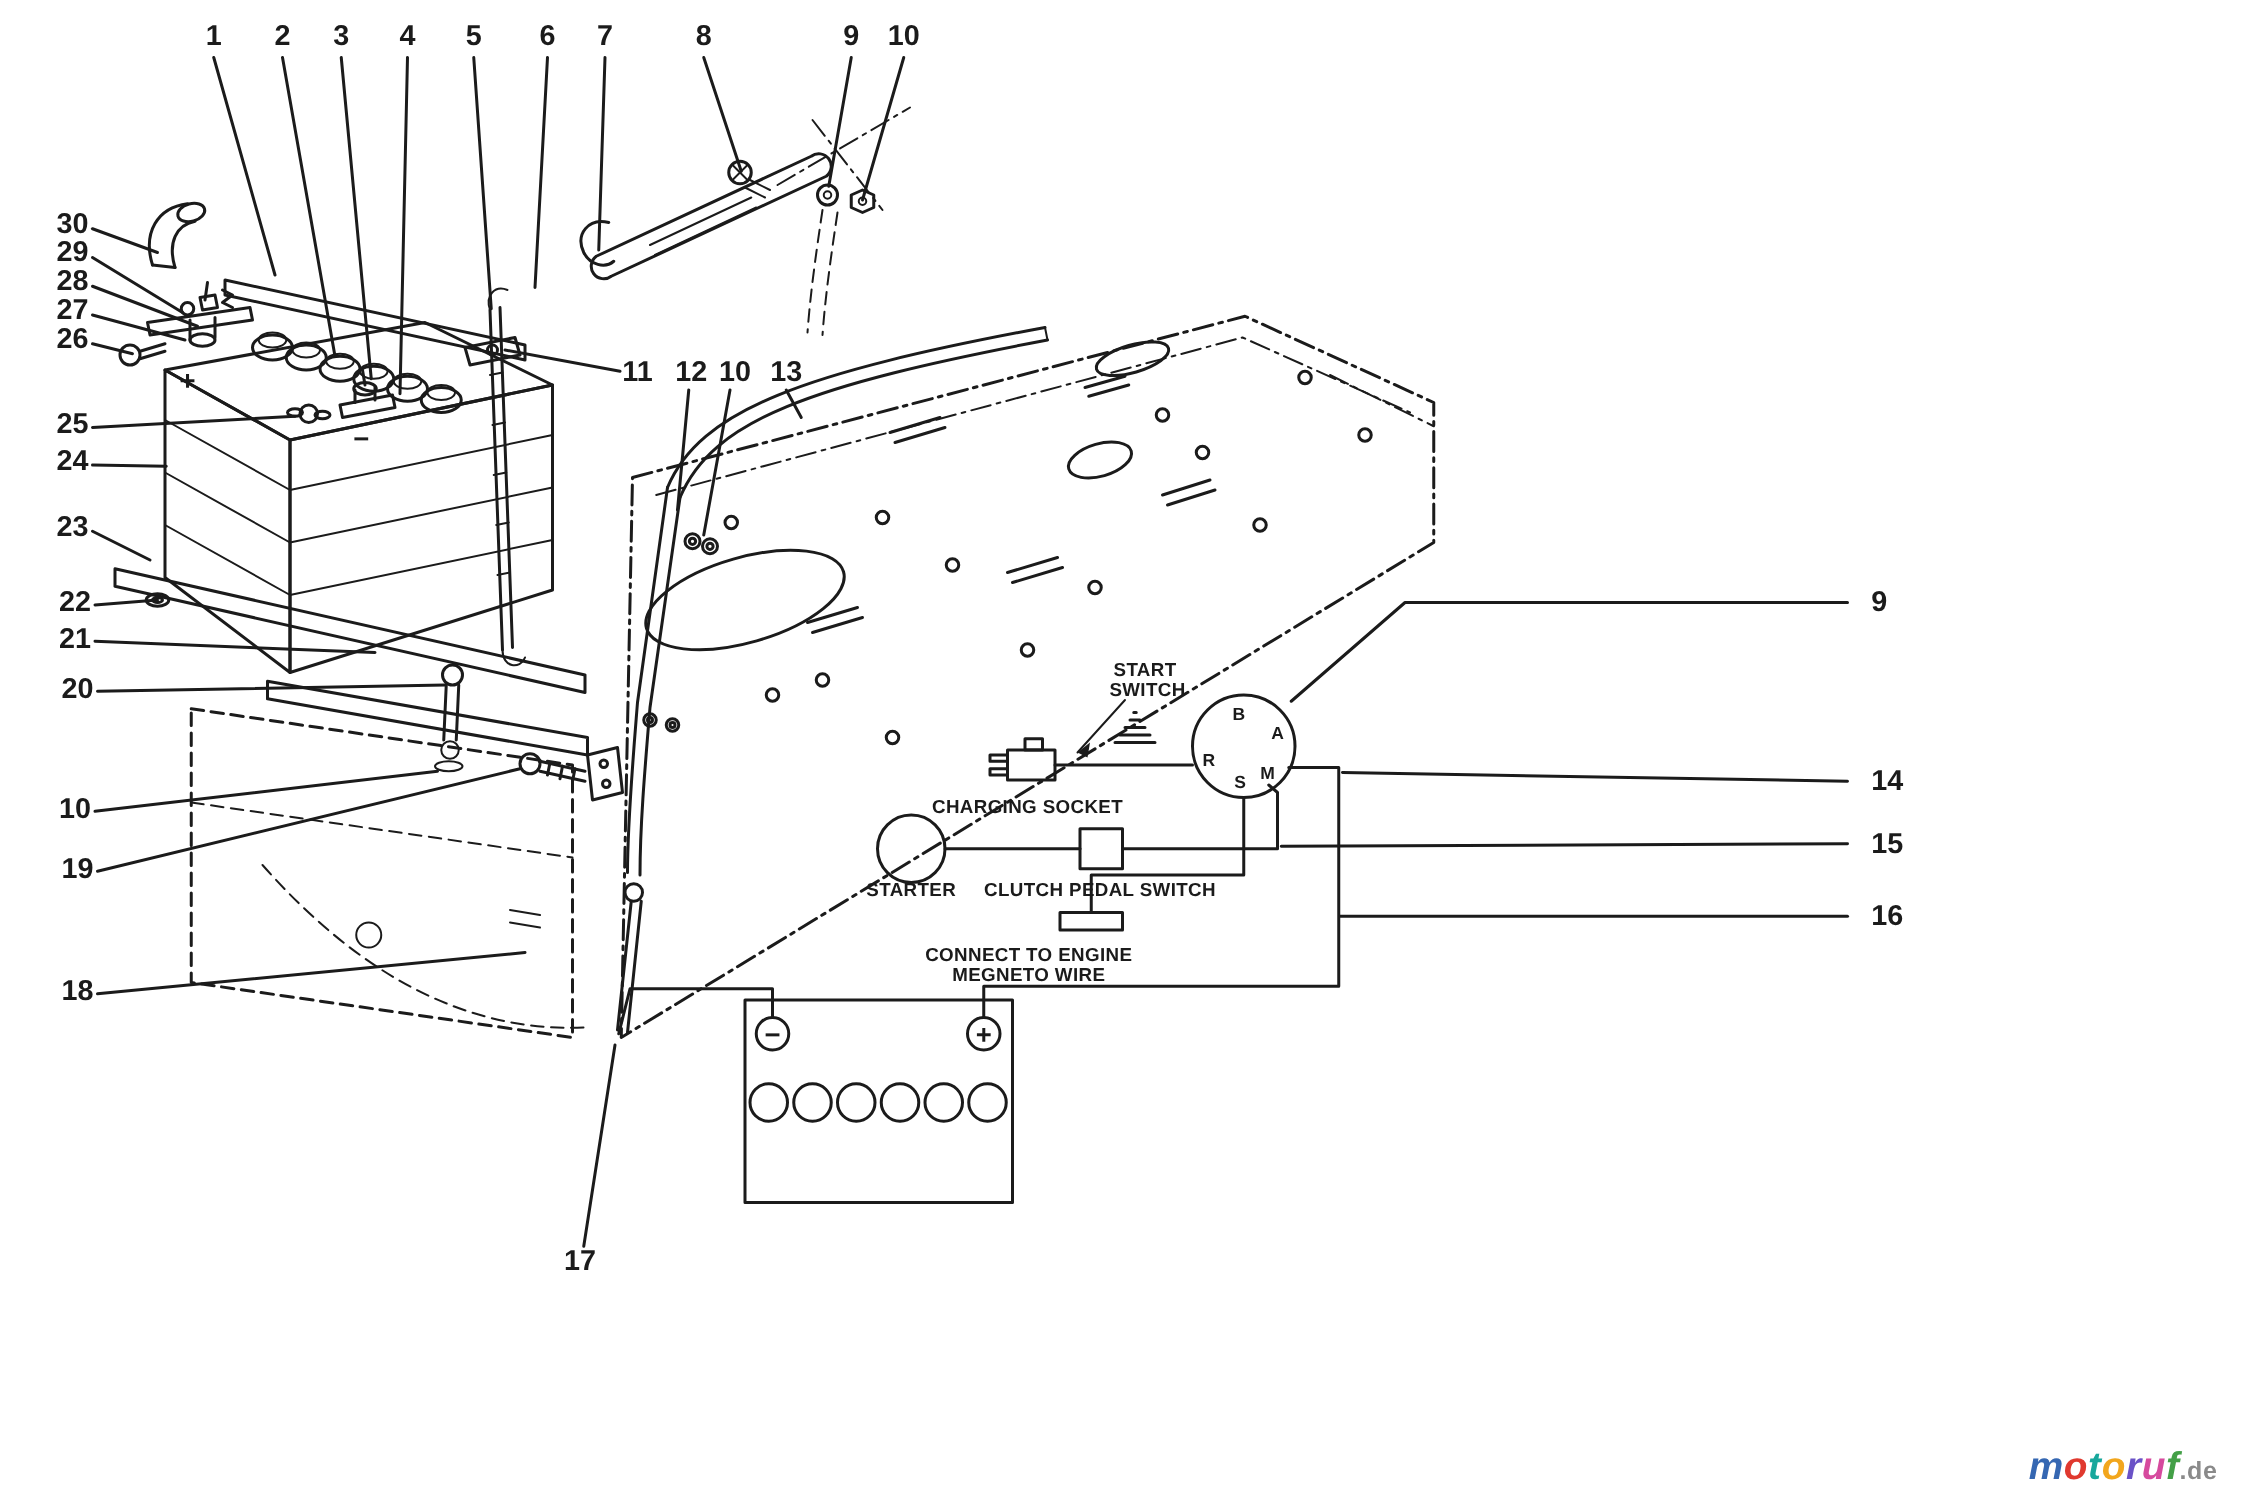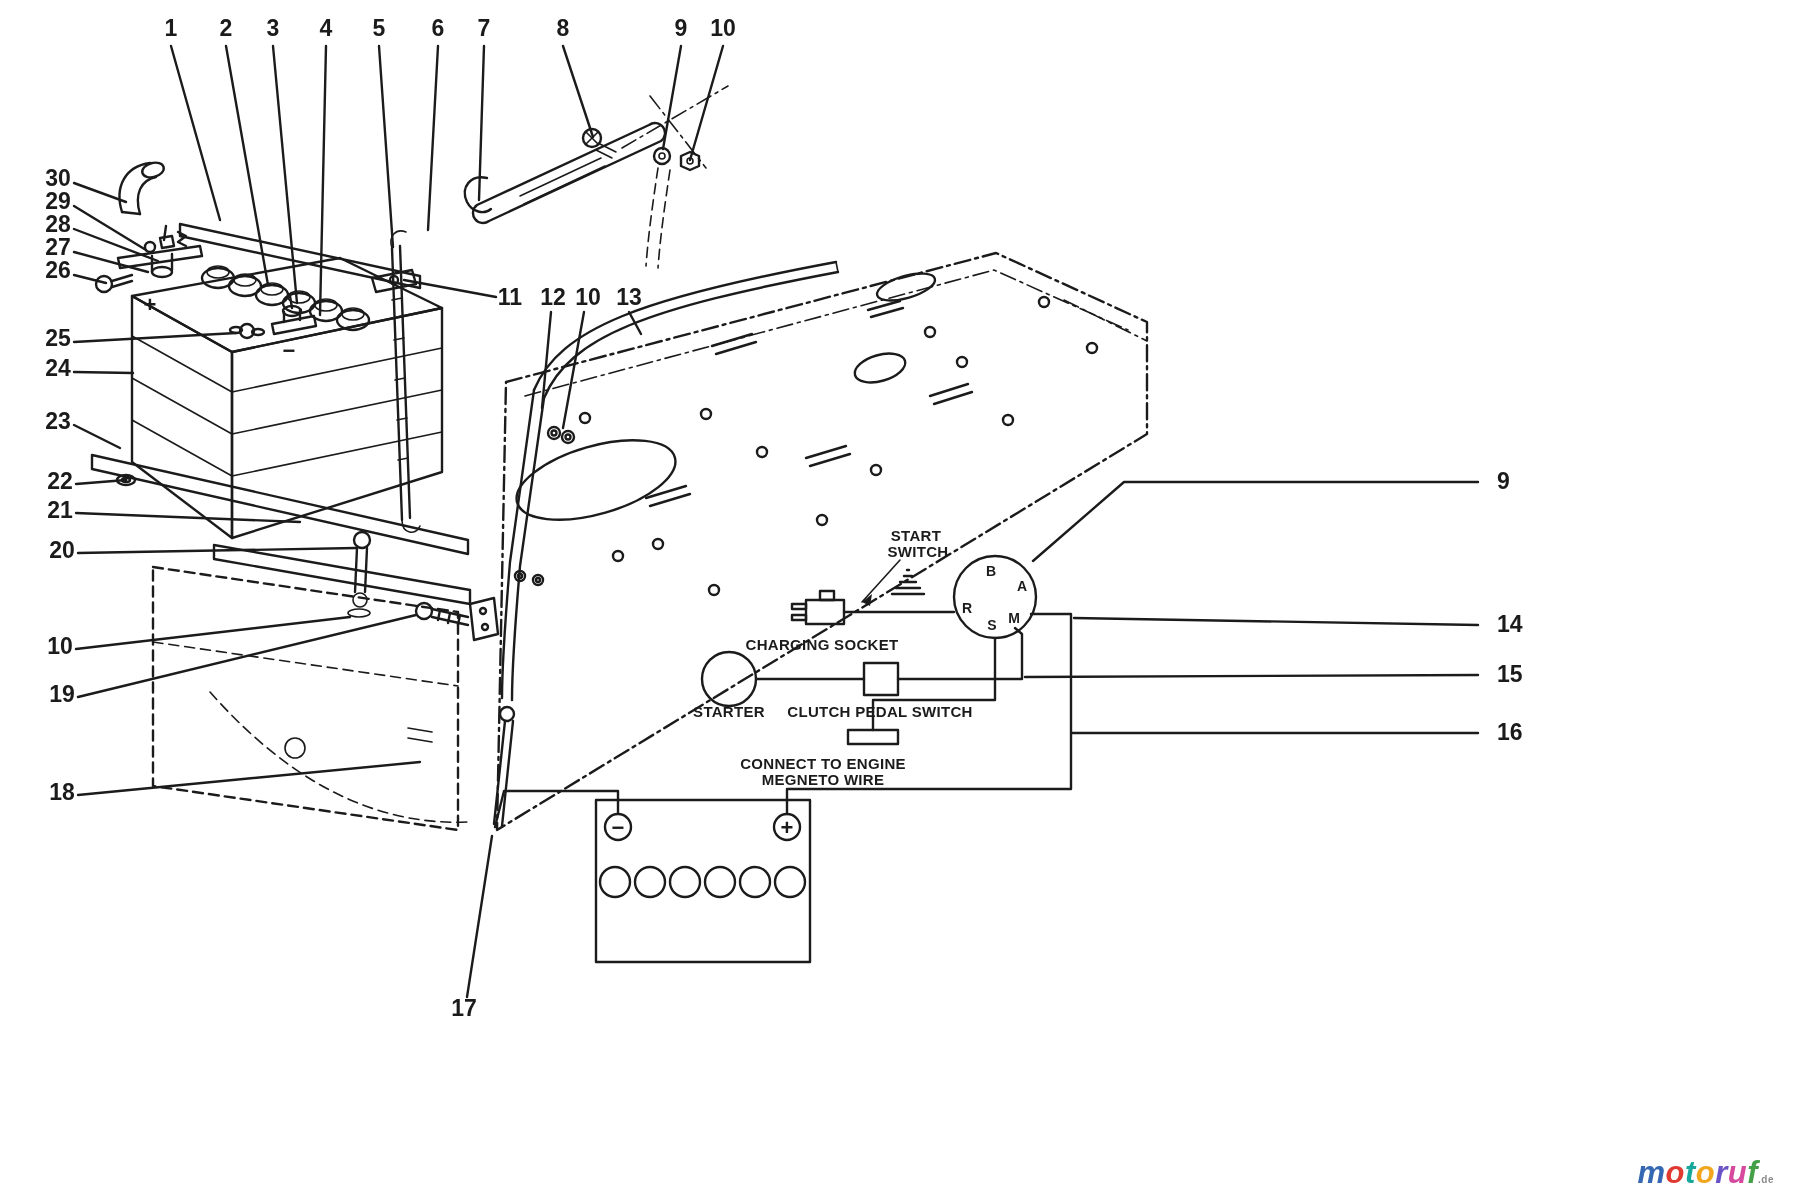--- a/index.html
+++ b/index.html
@@ -12,21 +12,21 @@
   svg .dash{stroke-dasharray:10 6;}
   svg .phantom{stroke-dasharray:16 5 3 5;}
   svg text{font-family:"Liberation Sans","DejaVu Sans",sans-serif;font-weight:bold;
            fill:currentColor;stroke:none;}
   .callout{font-size:23px;}
   .label{font-size:15px;letter-spacing:.3px;}
   .terminal{font-size:14px;}
   .battmark{font-size:22px;}
   .watermark{position:absolute;right:26px;bottom:8px;font-weight:bold;font-style:italic;
              font-size:31px;letter-spacing:.5px;white-space:nowrap;}
-  .watermark .suffix{font-size:10px;font-style:normal;}
+  .watermark .suffix{font-size:20px;font-style:normal;}
 </style>
 </head>
 <body>
 
 <div class="canvas">
 <svg width="1800" height="1199" viewBox="0 0 1800 1199" style="color: rgb(27, 27, 27);">
 
   <g class="stroke" stroke-width="1.8">
     <line x1="171" y1="46" x2="220" y2="220" stroke-width="1.8"></line>
     <line x1="226" y1="46" x2="268" y2="285" stroke-width="1.8"></line>

